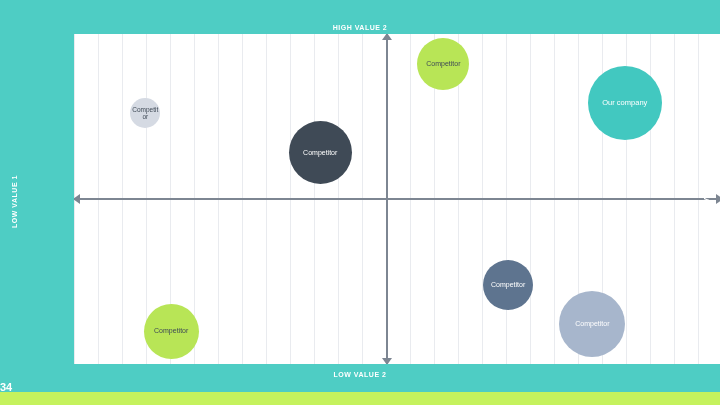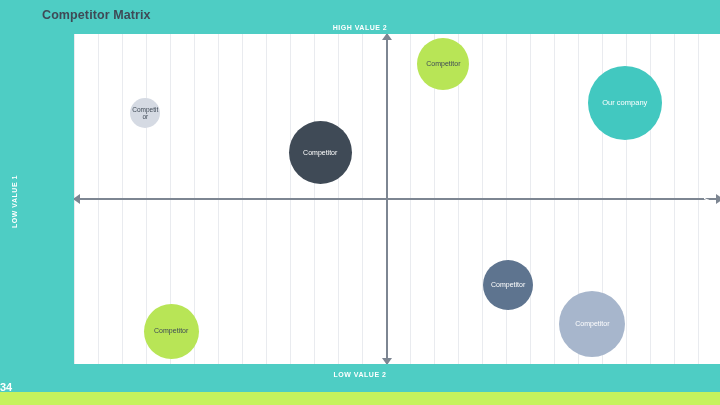--- a/index.html
+++ b/index.html
@@ -184,21 +184,20 @@
     font-weight: bold;
   }
 </style>
 </head>
 <body>
 
 <div id="slide">
 
   <div id="bottom-band"></div>
 
-  <div id="slide-title">Competitor Matrix</div>
 
   <div id="plot">
     <div id="gridlines"></div>
 
     <div class="axis-line" id="axis-h"></div>
     <div class="axis-line" id="axis-v"></div>
 
     <div class="arrow" id="arrow-left"></div>
     <div class="arrow" id="arrow-right"></div>
     <div class="arrow" id="arrow-up"></div>

